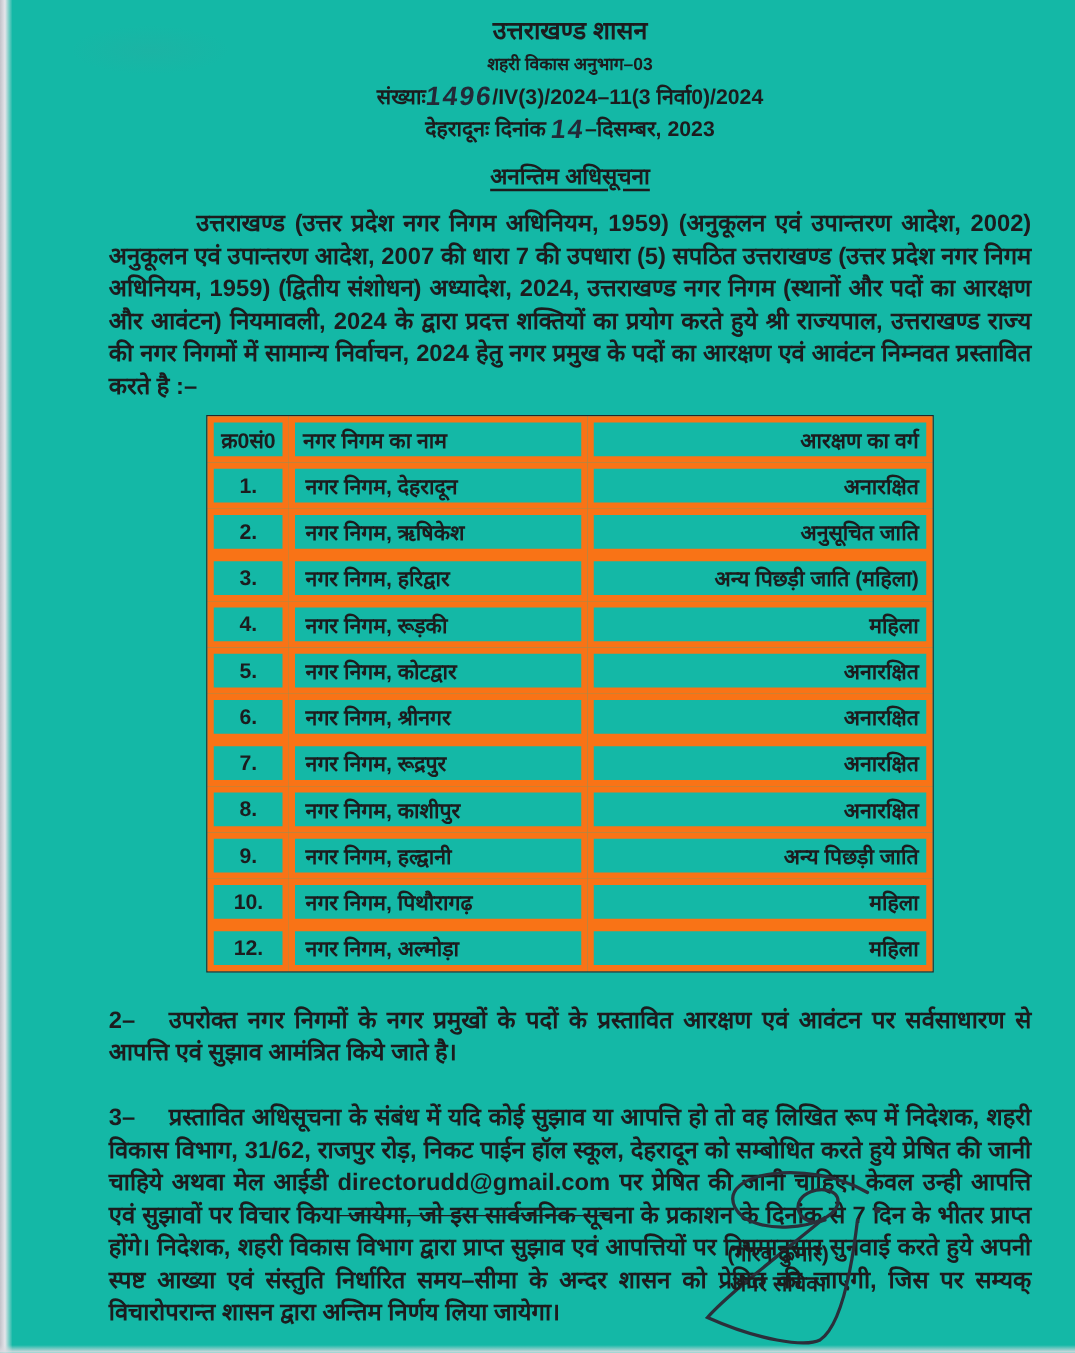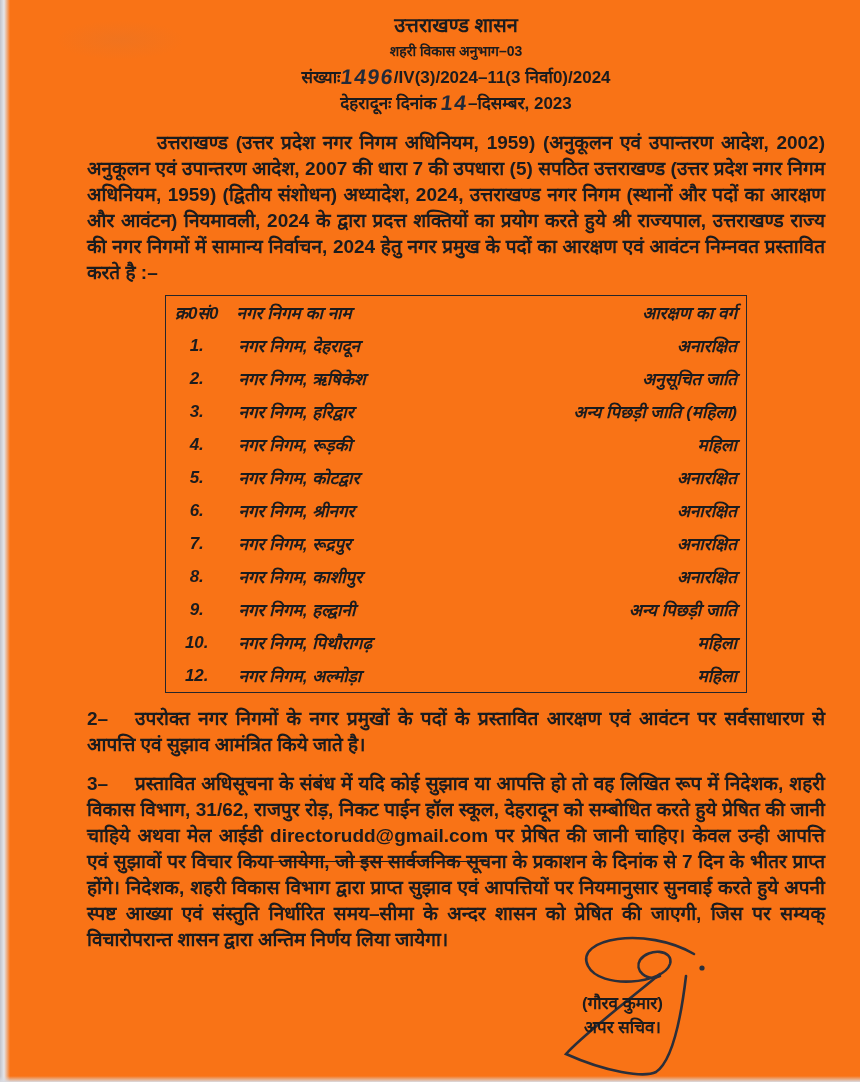--- a/index.html
+++ b/index.html
@@ -6,21 +6,21 @@
   html, body { background: #ffffff; }
   body {
     width: 860px; height: 1082px;
     font-family: "Liberation Sans", "DejaVu Sans", sans-serif;
     color: #1c1c1e;
     position: relative;
     overflow: hidden;
   }
   .page {
     position: absolute; inset: 0;
-    background: #f97316;
+    background: #14b8a6;
   }
   
   .scan-edge-left {
     position: absolute; left: 0; top: 0; bottom: 0; width: 10px;
     background: linear-gradient(to right, #c2c3ca 0, #e4e5ea 4px, rgba(255,255,255,0) 10px);
   }
   .scan-edge-bottom {
     position: absolute; left: 0; right: 0; bottom: 0; height: 6px;
     background: linear-gradient(to top, #dadbe1 0, rgba(255,255,255,0) 6px);
   }
@@ -48,36 +48,35 @@
     text-decoration-thickness: 1.5px;
   }
   .para {
     font-size: 19px; font-weight: 600; line-height: 26px;
     text-align: justify;
   }
   .para1 { margin-top: 15px; text-indent: 70px; }
   .pnum {
     display: inline-block; width: 48px; font-weight: 700; text-indent: 0;
   }
-  .p23 { margin-top: 13px; }
+  .p23 { margin-top: 26px; }
   .email { border-bottom: 1.5px solid #1c1c1e; padding-bottom: 15px; }
   
   .tbl-wrap { margin: 9px 0 0 78px; width: 582px; }
   table {
     border-collapse: separate; border-spacing: 0;
     width: 582px;
     border: 1.5px solid #26262a;
     font-size: 17px; font-weight: 600;
   }
   th, td {
-    border: 3px solid #f97316;
+    border: 5px solid #f97316;
     padding: 2px 6px;
     height: 30px;
     vertical-align: middle;
-    font-style: italic;
   }
   th { font-weight: 700; font-size: 17px; }
   th.c0, td.c0 { width: 50px; text-align: center; }
   th.c1 { text-align: left; }
   td.c1 { width: 246px; text-align: left; padding-left: 8px; }
   th.c2, td.c2 { width: 286px; text-align: right; }
   
   .sig-block {
     position: absolute; left: 536px; top: 932px;
     width: 215px; height: 148px;
@@ -102,20 +101,21 @@
 
   <div class="content">
 
     <div class="center hdr1">उत्तराखण्ड शासन</div>
     <div class="center hdr2">शहरी विकास अनुभाग–03</div>
 
     <div class="center hdr3"><span>संख्याः</span><span class="handwrite">1496</span><span>/IV(3)/2024–11(3 निर्वा0)/2024</span></div>
 
     <div class="center hdr4"><span>देहरादूनः दिनांक </span><span class="handwrite">14</span><span>–दिसम्बर, 2023</span></div>
 
+    <div class="center doc-title">अनन्तिम अधिसूचना</div>
 
     <div class="para para1">उत्तराखण्ड (उत्तर प्रदेश नगर निगम अधिनियम, 1959) (अनुकूलन एवं उपान्तरण आदेश, 2002) अनुकूलन एवं उपान्तरण आदेश, 2007 की धारा 7 की उपधारा (5) सपठित उत्तराखण्ड (उत्तर प्रदेश नगर निगम अधिनियम, 1959) (द्वितीय संशोधन) अध्यादेश, 2024, उत्तराखण्ड नगर निगम (स्थानों और पदों का आरक्षण और आवंटन) नियमावली, 2024 के द्वारा प्रदत्त शक्तियों का प्रयोग करते हुये श्री राज्यपाल, उत्तराखण्ड राज्य की नगर निगमों में सामान्य निर्वाचन, 2024 हेतु नगर प्रमुख के पदों का आरक्षण एवं आवंटन निम्नवत प्रस्तावित करते है :–</div>
 
     <div class="tbl-wrap">
       <table>
         <thead>
           <tr>
             <th class="c0">क्र0सं0</th>
             <th class="c1">नगर निगम  का नाम</th>
             <th class="c2">आरक्षण का वर्ग</th>

